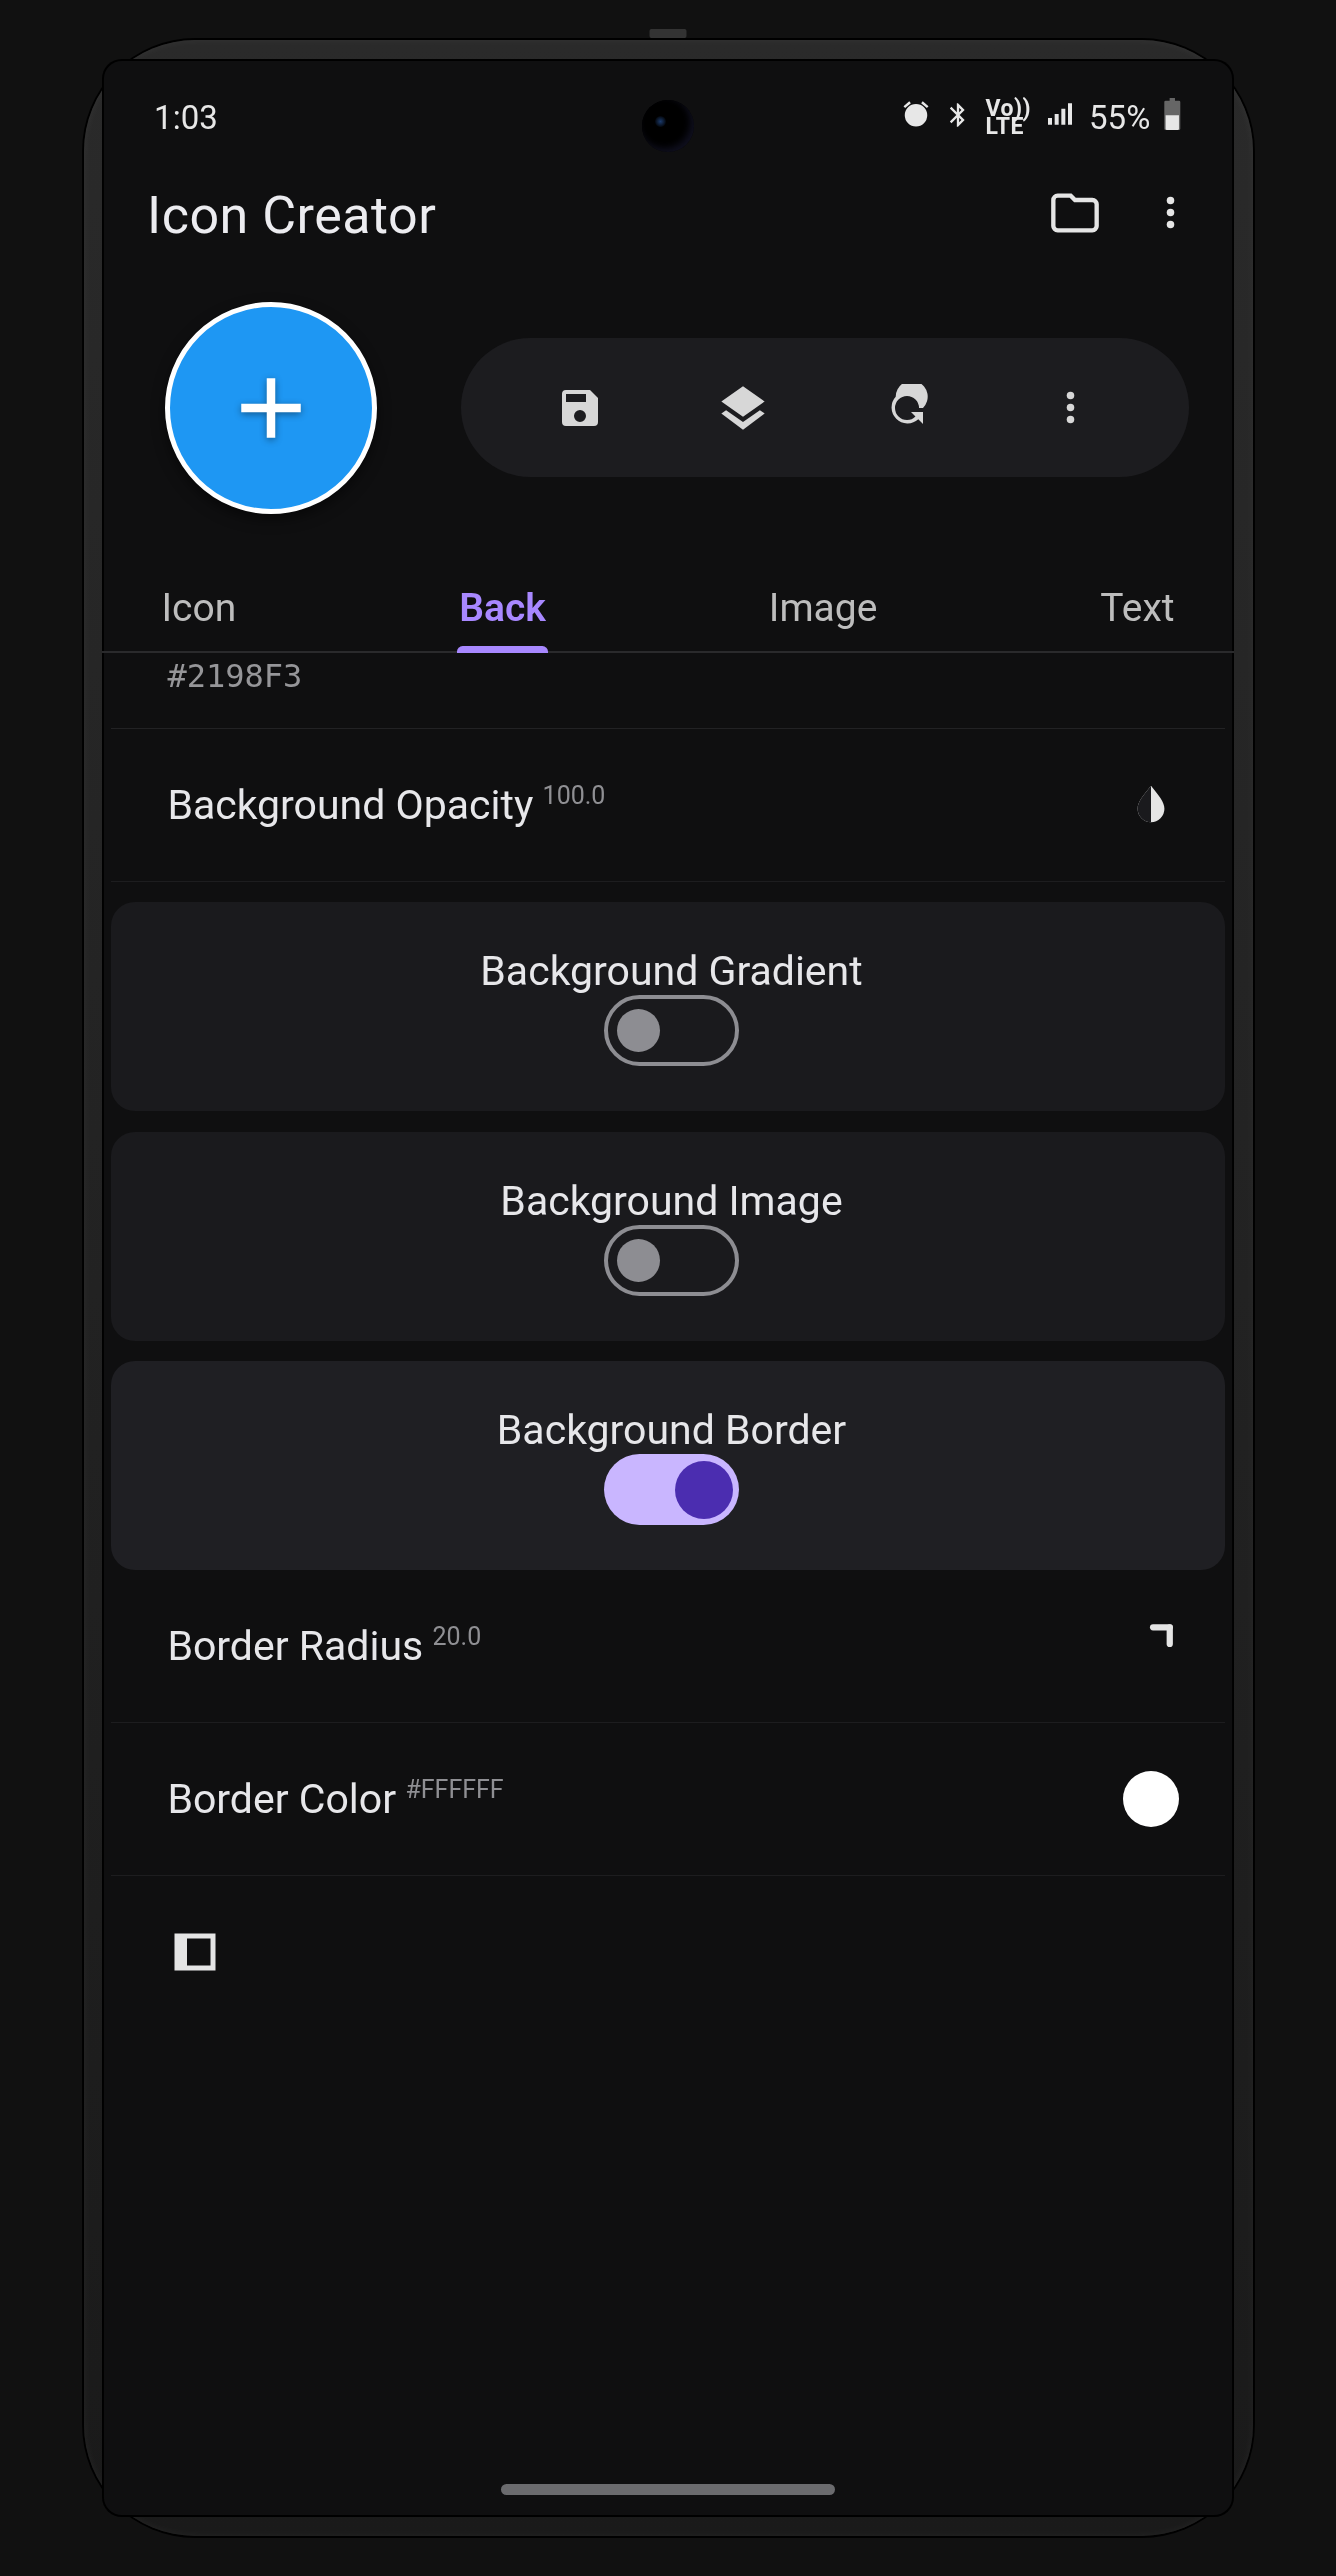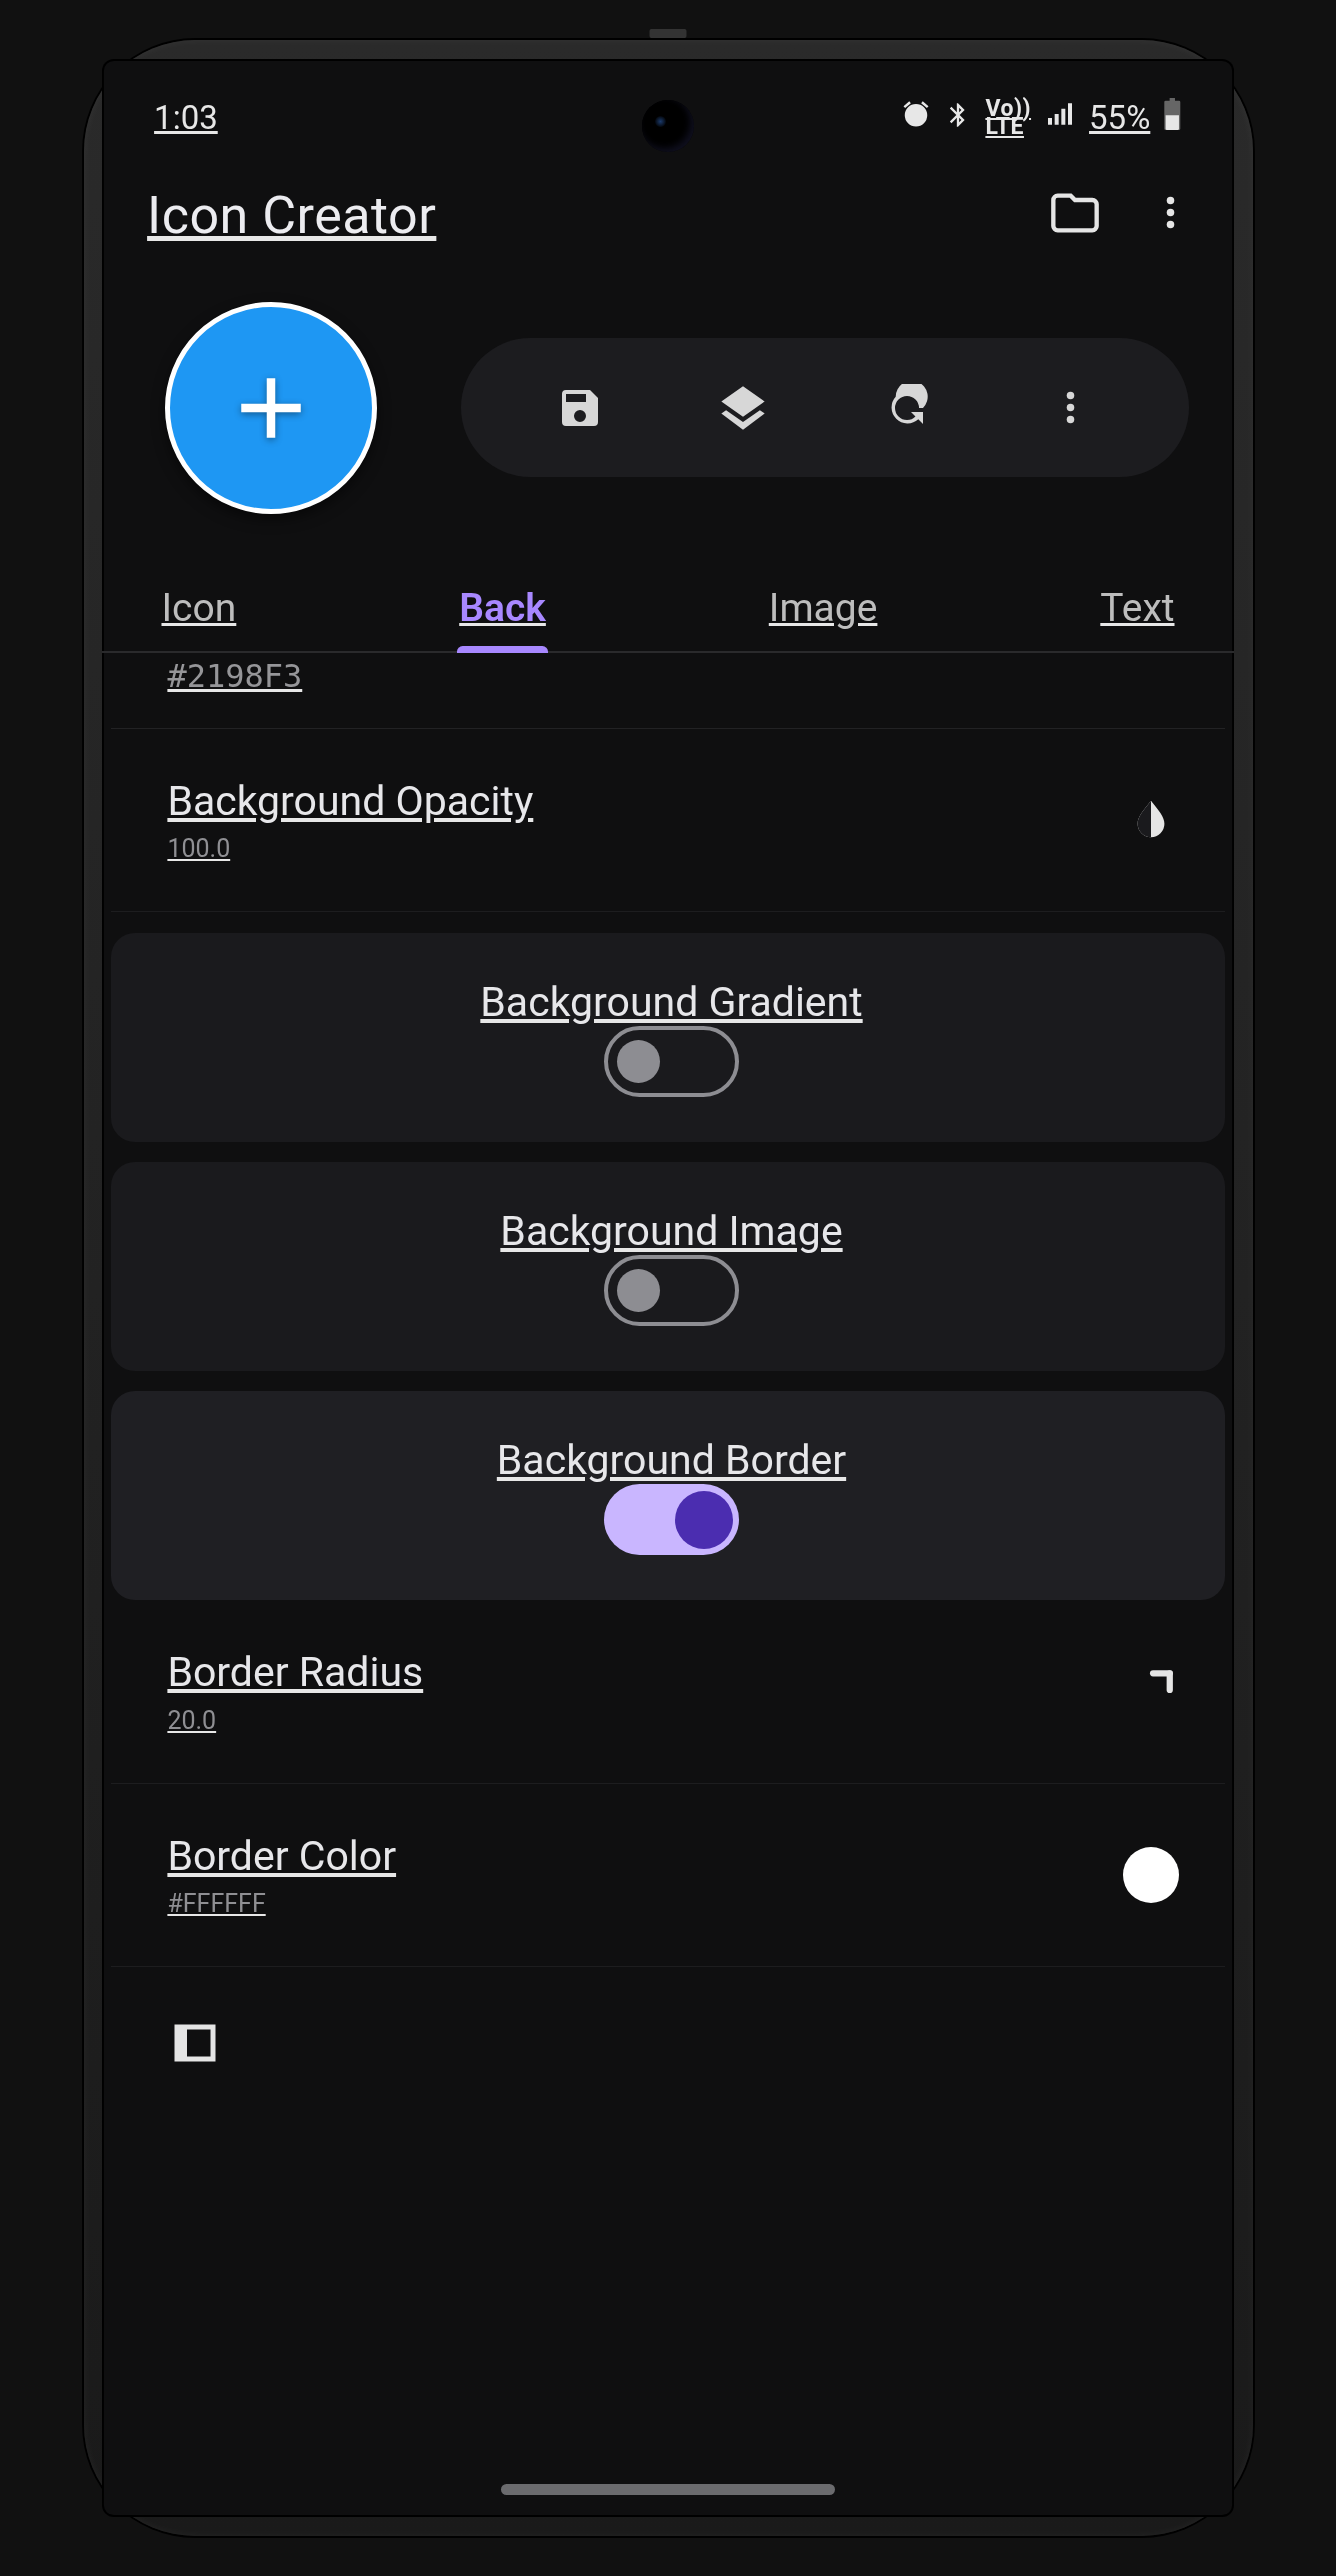--- a/index.html
+++ b/index.html
@@ -24,26 +24,25 @@
   .phone-shell::before{
     content:"";
     position:absolute;
     top:-11px; left:50%; transform:translateX(-50%);
     width:37px; height:9.3px; background:#333; border-radius:1.9px;
   }
   .screen {
     width: 100%;
     height: 100%;
     background: #0f0f10;
-    border-radius: 12px;
+    border-radius: 20px;
     overflow: hidden;
     position: relative;
     color: #e7e7e7;
     box-shadow: inset 0 0 0 1.9px #000;
-    text-decoration: underline;
   }
   .punch-hole{
     position:absolute; top:41px; left:50%; transform:translateX(-50%);
     width:52px;height:52px;border-radius:50%;
     background:#000;
     box-shadow:inset -3.7px -3.7px 7.4px rgba(60,60,120,.25), inset 3.7px 3.7px 7.4px rgba(0,0,0,.9);
   }
   .punch-hole::after{
     content:""; position:absolute; top:16.7px; left:13px; width:11px;height:11px;
     background:radial-gradient(circle,#1b3a6b 0%,#000 80%); border-radius:50%;
@@ -98,21 +97,21 @@
   .cutoff-row{
     padding:3.7px 56px 33px 56px;color:#969699;font-size:32px;border-bottom:1.9px solid #222224;
     font-family:monospace,"Roboto";
   }
 
   .row{
     display:flex;align-items:center;justify-content:space-between;
     padding:48px 46px 48px 56px; border-bottom:1.9px solid #1d1d1f;
     cursor:pointer;
   }
-  .row-body{display:flex;flex-direction:column;gap:9.3px;}
+  .row-body{display:flex;gap:9.3px;}
   .row-title{font-size:41px;color:#e7e7ea;}
   .row-sub{font-size:25px;color:#8f8f93;}
   .row-lead{width:56px;height:56px;display:flex;align-items:center;justify-content:center;}
 
   .card{
     background:#1a1a1d;border-radius:24px;margin:20.4px 0 0 0;
   }
   .card.on{background:#1f1f23;}
   .card .row{border:none;padding:45px 41px 45px 48px;flex-direction:column;}
 

